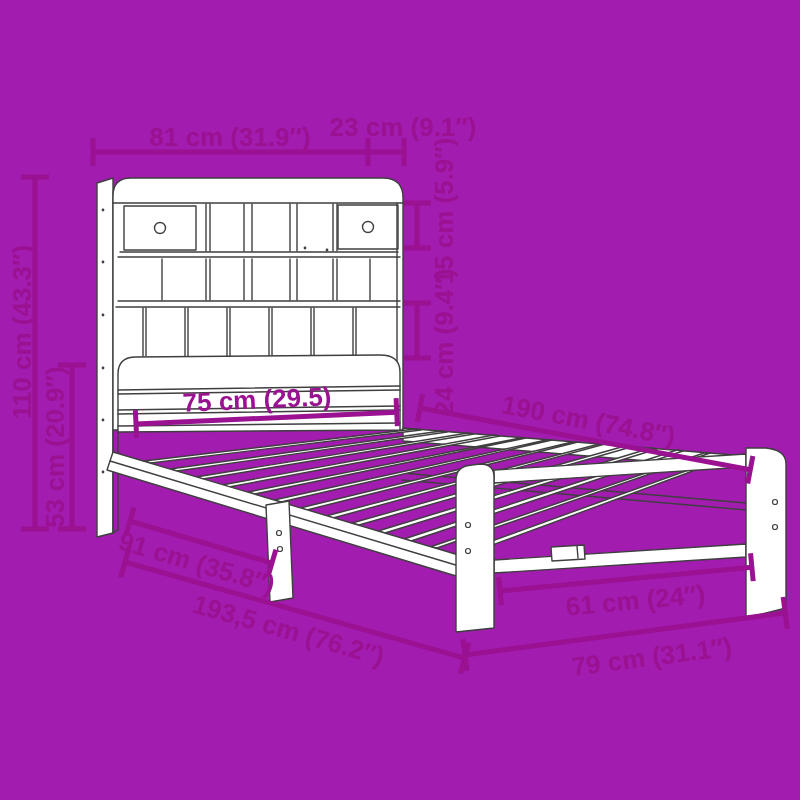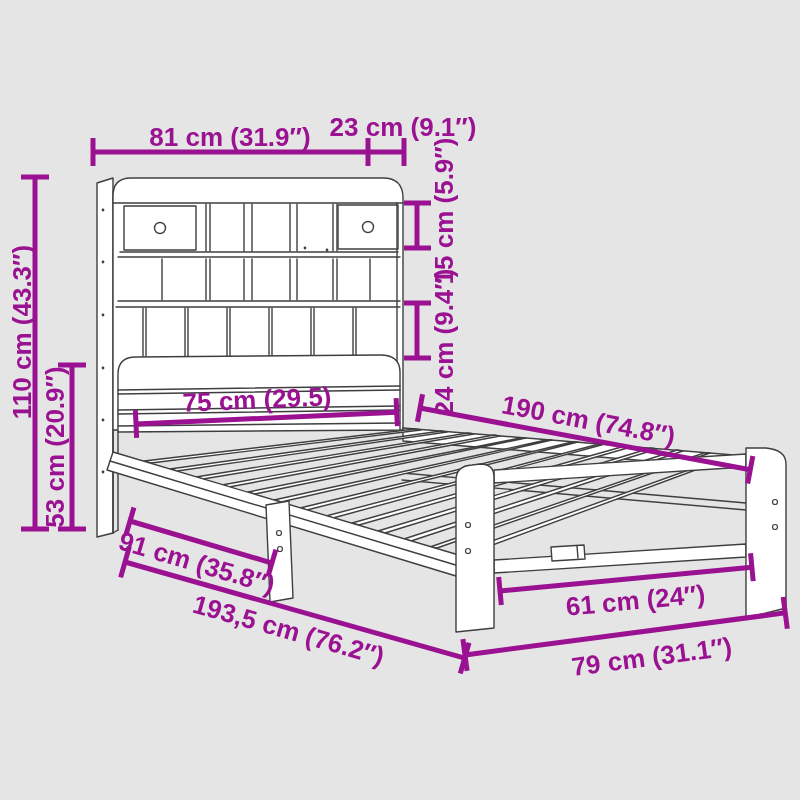--- a/index.html
+++ b/index.html
@@ -1,16 +1,16 @@
 <!DOCTYPE html>
 <html><head>
 <meta charset="utf-8">
 <style>
   html,body{margin:0;padding:0;background:#ffffff;}
-  .stage{width:800px;height:800px;position:relative;background:#e5e5e5;overflow:hidden;}
+  .stage{width:800px;height:800px;position:relative;background:#a21caf;overflow:hidden;}
   .draw{stroke:#3f3f3f;stroke-width:1.4;fill:none;stroke-linejoin:round;stroke-linecap:round;}
   .draw-fill{stroke:#3f3f3f;stroke-width:1.4;fill:#ffffff;stroke-linejoin:round;}
   .dot{fill:#3f3f3f;stroke:none;}
   .hole{stroke:#3f3f3f;stroke-width:1.2;fill:#ffffff;}
   .knob{stroke:#3f3f3f;stroke-width:1.4;fill:#ffffff;}
   .dim{stroke:#9a1191;stroke-width:5;fill:none;stroke-linecap:butt;}
   .dim-text{fill:#9a1191;font-family:"Liberation Sans",sans-serif;font-weight:700;font-size:26px;text-anchor:middle;}
 </style>
 </head>
 <body>

